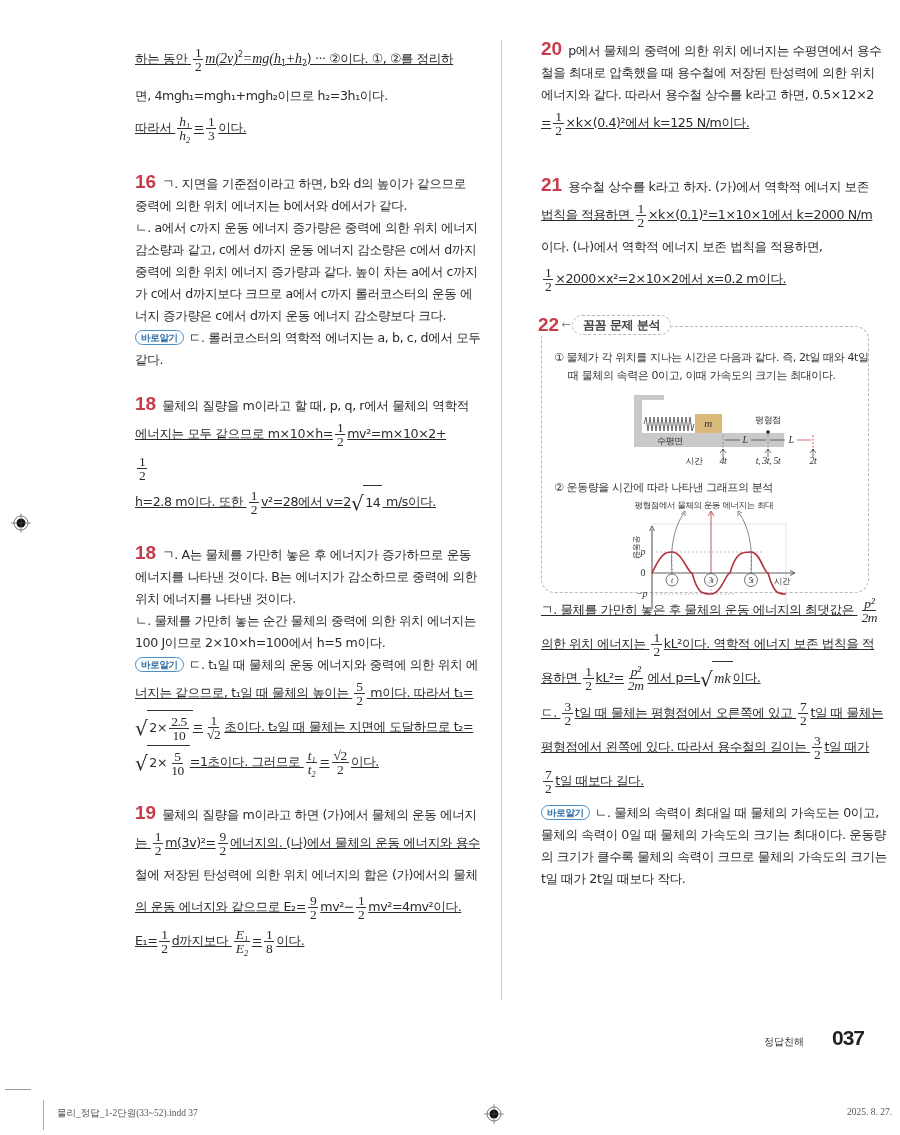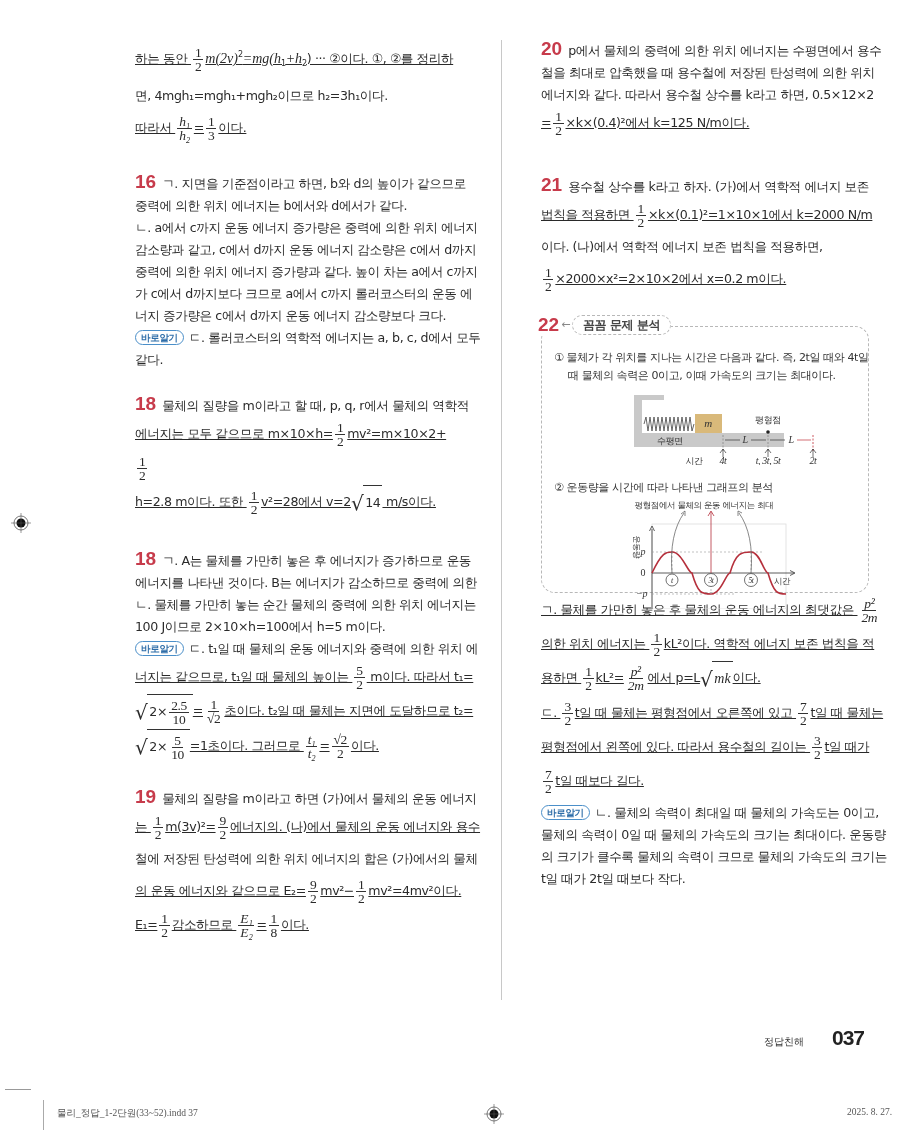--- a/index.html
+++ b/index.html
@@ -99,23 +99,24 @@
         </span></span>
     <span class="ln tall"><span>h=2.8 m이다. 또한 </span><span class="frac">
           <span class="nu">1</span>
           <span class="de">2</span>
         </span><span>v²=28에서 v=2</span><span class="sqrt">
           <span class="rad">√</span>
           <span class="arg">14</span>
         </span><span> m/s이다.</span></span>
   </div>
 
-  <div class="q" style="margin-top:28px">
+  <div class="q" style="margin-top:22px">
     <span class="ln"><span class="qnum">18</span><span>ㄱ. A는 물체를 가만히 놓은 후 에너지가 증가하므로 운동</span></span>
     <span class="ln">에너지를 나타낸 것이다. B는 에너지가 감소하므로 중력에 의한</span>
+    <span class="ln">위치 에너지를 나타낸 것이다.</span>
     <span class="ln">ㄴ. 물체를 가만히 놓는 순간 물체의 중력에 의한 위치 에너지는</span>
     <span class="ln">100 J이므로 2×10×h=100에서 h=5 m이다.</span>
     <span class="ln"><span class="badge">바로알기</span><span>ㄷ. t₁일 때 물체의 운동 에너지와 중력에 의한 위치 에</span></span>
     <span class="ln tall"><span>너지는 같으므로, t₁일 때 물체의 높이는 </span><span class="frac">
           <span class="nu">5</span>
           <span class="de">2</span>
         </span><span> m이다. 따라서 t₁=</span></span>
     <span class="ln tall"><span class="sqrt">
           <span class="rad">√</span>
           <span class="arg">
@@ -160,21 +161,21 @@
     <span class="ln tall"><span>의 운동 에너지와 같으므로 E₂=</span><span class="frac">
           <span class="nu">9</span>
           <span class="de">2</span>
         </span><span>mv²−</span><span class="frac">
           <span class="nu">1</span>
           <span class="de">2</span>
         </span><span>mv²=4mv²이다.</span></span>
     <span class="ln tall"><span>E₁=</span><span class="frac">
           <span class="nu">1</span>
           <span class="de">2</span>
-        </span><span>감소하므로 </span><span class="frac i">
+        </span><span>d까지보다 </span><span class="frac i">
           <span class="nu">E₁</span>
           <span class="de">E₂</span>
         </span><span>=</span><span class="frac">
           <span class="nu">1</span>
           <span class="de">8</span>
         </span><span>이다.</span></span>
   </div>
 </div>
 
 <div class="col right">

